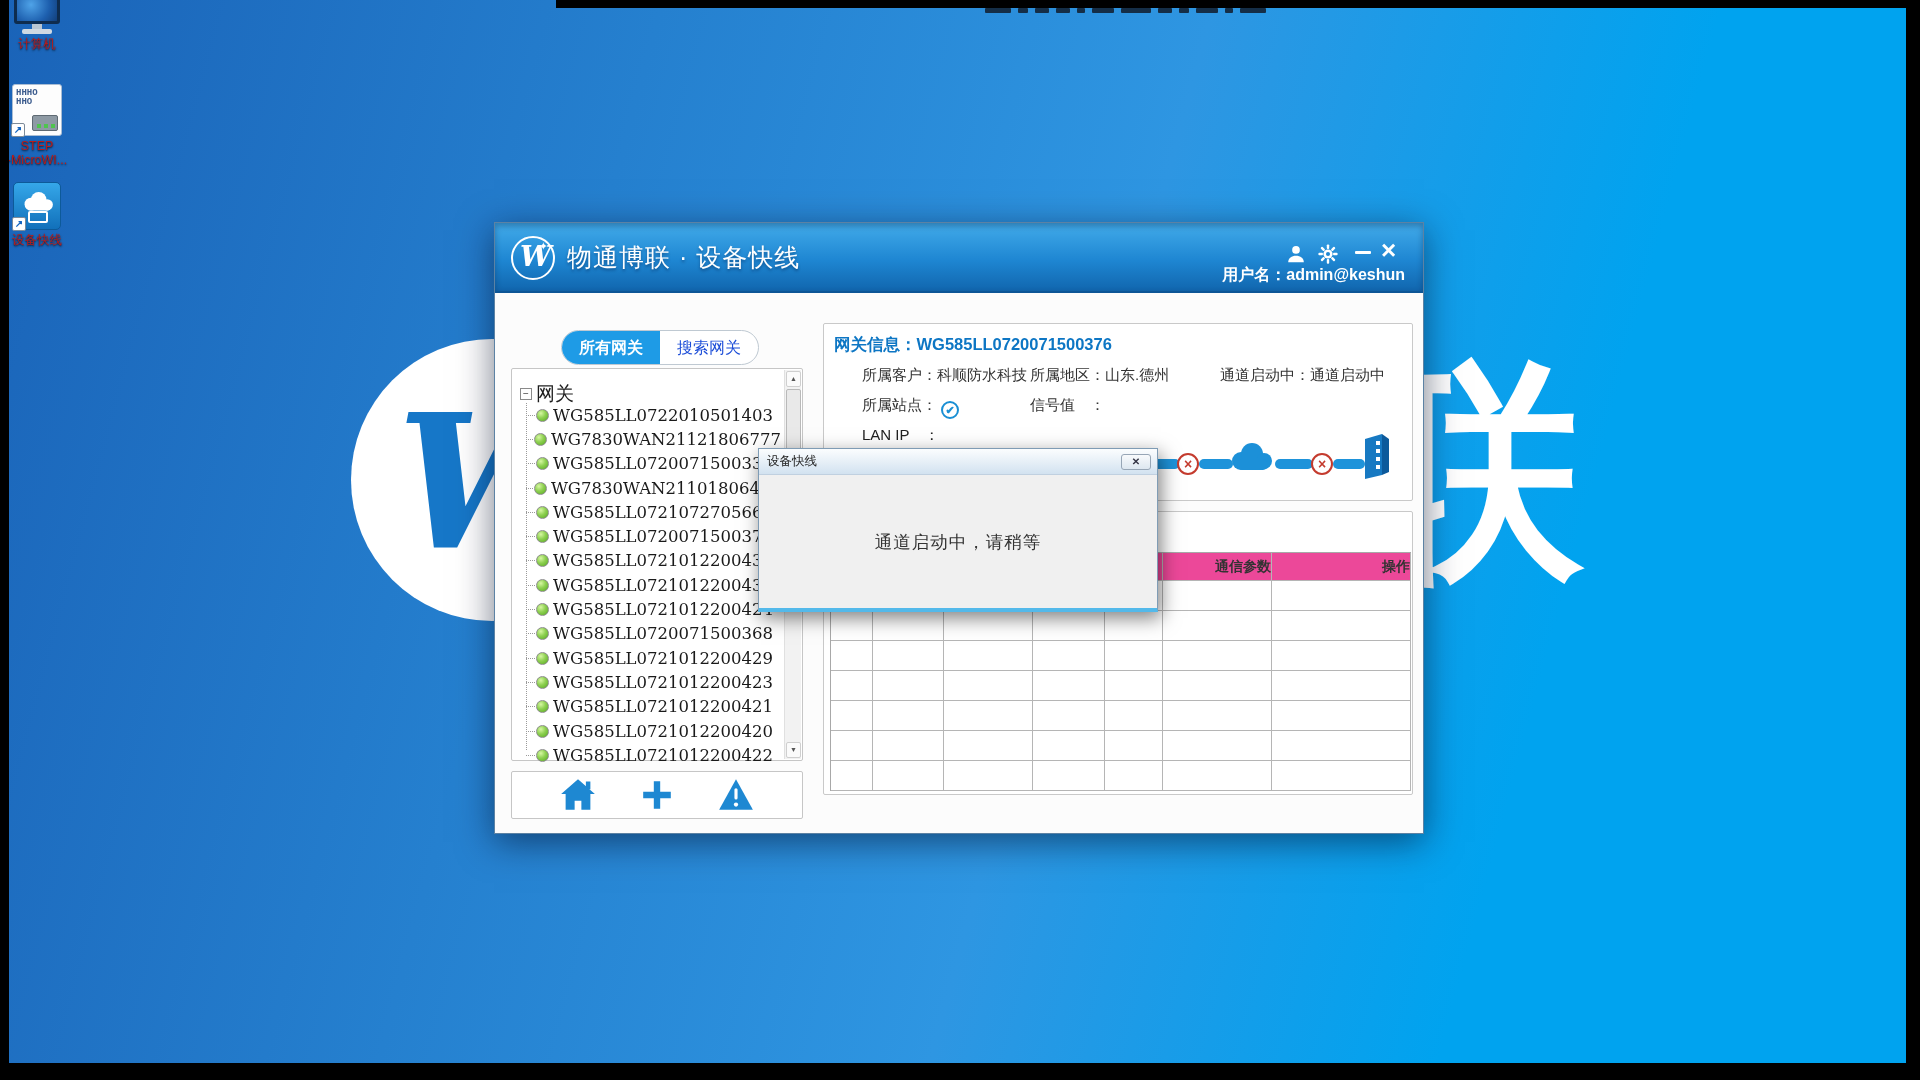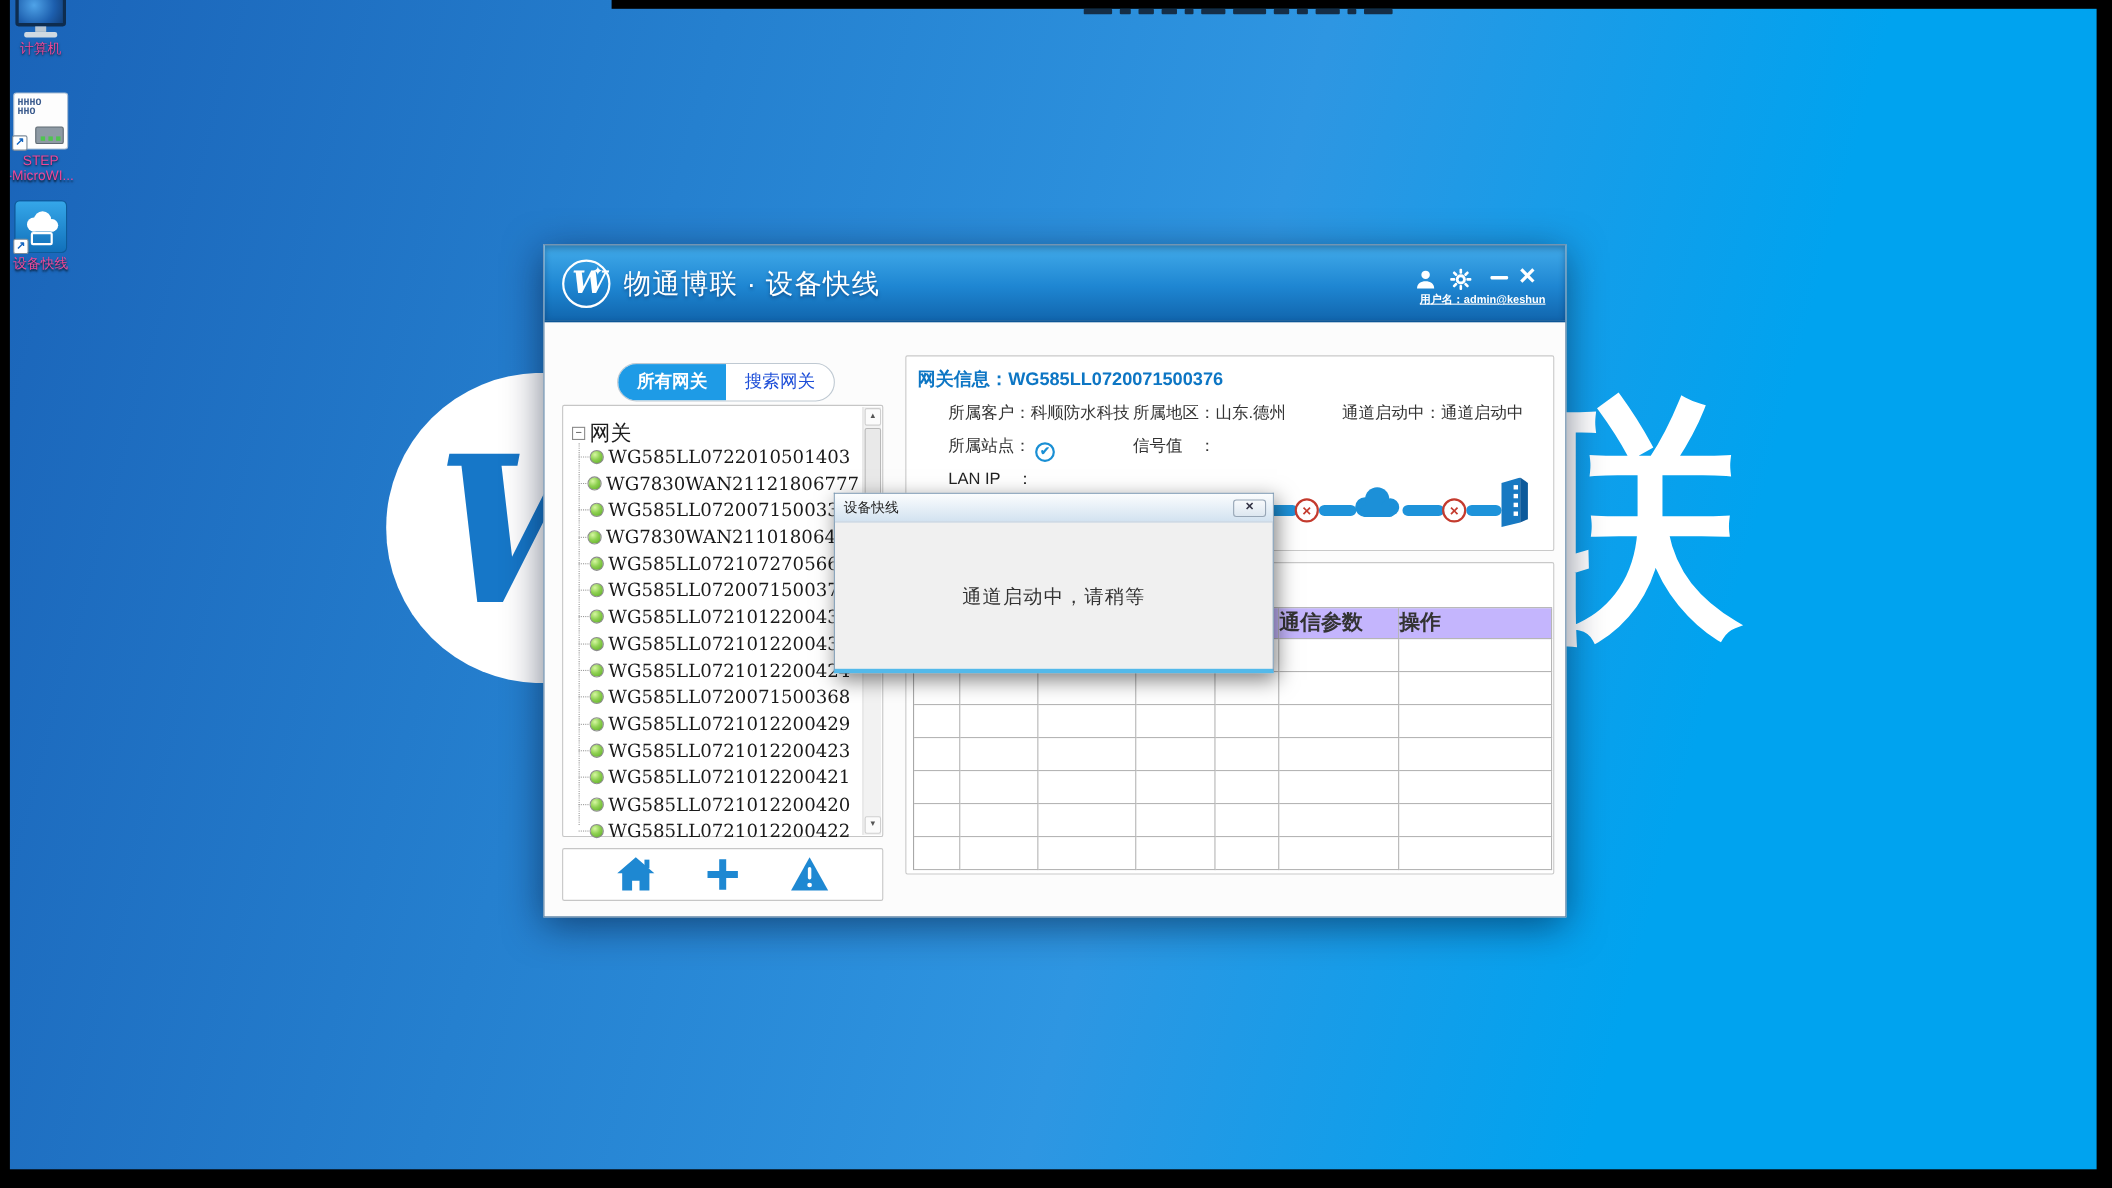--- a/index.html
+++ b/index.html
@@ -16,21 +16,21 @@
   #bar-left { left:0; top:0; width:9px; height:1080px; }
   #bar-right { left:1906px; top:0; width:14px; height:1080px; }
 
   
   #url-watermark { left:985px; top:8px; width:330px; height:6px; z-index:41;
                    display:flex; gap:7px; align-items:flex-start; overflow:hidden; }
   #url-watermark i { display:block; height:5px; background:#152e47; border-radius:1px; }
 
   
   .dicon { position:absolute; width:74px; text-align:center; z-index:2; cursor:pointer; }
-  .dicon .lbl { color:#ec4899; font-size:12.5px; text-shadow:0 1px 2px rgba(0,0,0,.85); line-height:14px; }
+  .dicon .lbl { color:#b91c1c; font-size:12.5px; text-shadow:0 1px 2px rgba(0,0,0,.85); line-height:14px; }
   .tile { position:relative; margin:0 auto 3px; }
   .shortcut { position:absolute; left:-2px; bottom:-2px; width:14px; height:14px; background:#fff;
               border:1px solid #7d8b99; border-radius:2px; font-size:10px; line-height:12px; color:#1565c0; font-weight:bold; }
   
   #icon-computer { left:0px; top:-7px; }
   #icon-computer .screen { width:46px; height:31px; margin:0 auto; border:3px solid #0e2c4e; border-radius:3px;
       background:radial-gradient(circle at 35% 35%, #4fa3e8 0%, #1d5fae 60%, #123f7a 100%); }
   #icon-computer .neck { width:10px; height:5px; margin:0 auto; background:#b9c6d2; }
   #icon-computer .base { width:30px; height:5px; margin:0 auto; background:#cfd9e2; border-radius:2px; }
   
@@ -62,21 +62,21 @@
       border-radius:50%; color:#fff; }
   #app-logo .w { position:absolute; left:7px; top:2px; font-family:"DejaVu Serif", serif; font-style:italic;
       font-weight:bold; font-size:28px; }
   #app-logo .star { position:absolute; right:5px; top:2px; font-size:11px; }
   #win-title { position:absolute; left:72px; top:18px; color:#fff; font-size:25px; font-weight:normal;
       letter-spacing:1px; text-shadow:0 2px 3px rgba(0,20,60,.4); }
   .tb-ico { position:absolute; top:20px; width:22px; height:22px; cursor:pointer; }
   #ico-user { left:790px; } #ico-gear { left:822px; }
   #ico-min { left:860px; top:28px; width:16px; height:3px; background:#fff; border-radius:1px; cursor:pointer; }
   #ico-close { left:886px; top:14px; color:#fff; font-size:26px; font-weight:bold; line-height:26px; cursor:pointer; }
-  #username { position:absolute; right:18px; top:42px; color:#fff; font-size:10px; font-weight:bold;text-decoration:underline; }
+  #username { position:absolute; right:18px; top:42px; color:#fff; font-size:16px; font-weight:bold; }
 
   
   #tabs { position:absolute; left:66px; top:107px; width:198px; height:35px; border:1px solid #bfc9d2;
       border-radius:18px; overflow:hidden; display:flex; background:#fff; z-index:3; }
   .tab { flex:1; text-align:center; line-height:33px; font-size:16px; color:#1d4ed8; cursor:pointer; }
   .tab.active { background:#1e9be6; color:#fff; font-weight:bold; }
 
   
   #tree-box { position:absolute; left:16px; top:145px; width:292px; height:393px; background:#fff;
       border:1px solid #c6c6c6; border-radius:2px; }
@@ -123,22 +123,22 @@
       border-radius:50%; color:#c43b2e; font-weight:bold; font-size:14px; line-height:18px; text-align:center; }
   #diag-cloud { position:absolute; left:404px; top:118px; }
   #diag-server { position:absolute; left:538px; top:110px; }
 
   
   #table-box { position:absolute; left:328px; top:288px; width:590px; height:284px; background:#fff;
       border:1px solid #c9c9c9; border-radius:2px; }
   #grid { position:absolute; left:6px; top:40px; width:581px; border-top:1px solid #a8a8a8; border-left:1px solid #a8a8a8; }
   .grow { display:flex; }
   .gcell { border-right:1px solid #b5b5b5; border-bottom:1px solid #b5b5b5; height:30px; }
-  .ghead .gcell { background:#c4b5fd; height:28px; font-size:19px; font-weight:bold; color:#333;
-      text-align:left; line-height:27px; }
+  .ghead .gcell { background:#ec4899; height:28px; font-size:14px; font-weight:bold; color:#333;
+      text-align:right; line-height:27px; }
 
   
   #dialog { left:758px; top:448px; width:400px; height:164px; z-index:20; background:#f0f0f0;
       border:1px solid #7f9cb5; border-bottom:4px solid #53b9ea; box-shadow:3px 6px 18px rgba(0,0,0,.5); }
   #dlg-title { height:26px; background:linear-gradient(180deg,#fbfdfe 0%,#e9f1f8 45%,#d2e2f0 100%);
       border-bottom:1px solid #c0d0e0; font-size:12.5px; color:#222; line-height:25px; padding-left:8px; }
   #dlg-close { position:absolute; right:6px; top:5px; width:30px; height:16px; border:1px solid #97a6b6;
       border-radius:3px; background:linear-gradient(180deg,#f8fafc,#dde7f0); color:#334; font-size:10px;
       font-weight:bold; text-align:center; line-height:14px; cursor:pointer; }
   #dlg-msg { position:absolute; left:0; top:26px; right:0; bottom:0; display:flex; align-items:center;

